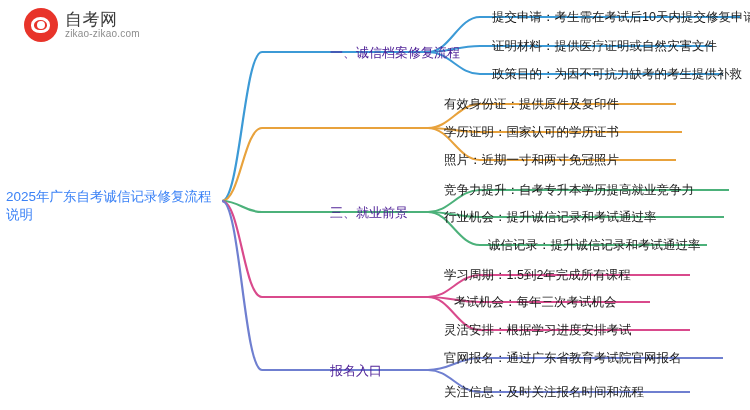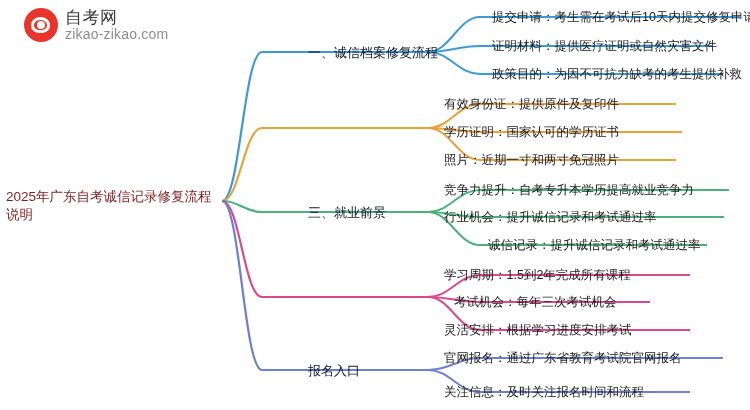--- a/index.html
+++ b/index.html
@@ -68,39 +68,40 @@
     flex-direction: column;
     justify-content: space-between;
     line-height: 1.05;
   }
   .logo-title {
     font-size: 17px;
     color: #3a3a3a;
     letter-spacing: 0.5px;
   }
   .logo-sub {
-    font-size: 14px;
+    font-size: 10px;
     color: #8d8d8d;
     letter-spacing: 0.2px;
   }
   .root-label {
     position: absolute;
     left: 6px;
     top: 188px;
     width: 210px;
     font-size: 13.5px;
-    color: #7f1d1d;
+    color: #3b82f6;
     line-height: 1.35;
     text-align: left;
   }
   .branch-label {
     position: absolute;
     font-size: 13px;
-    color: #0f172a;
+    color: #4c1d95;
     white-space: nowrap;
+    margin-left: 22px;
   }
   .leaf-label {
     position: absolute;
     font-size: 12.5px;
     color: #1b1b1b;
     white-space: nowrap;
   }
 </style>
 </head>
 <body>

